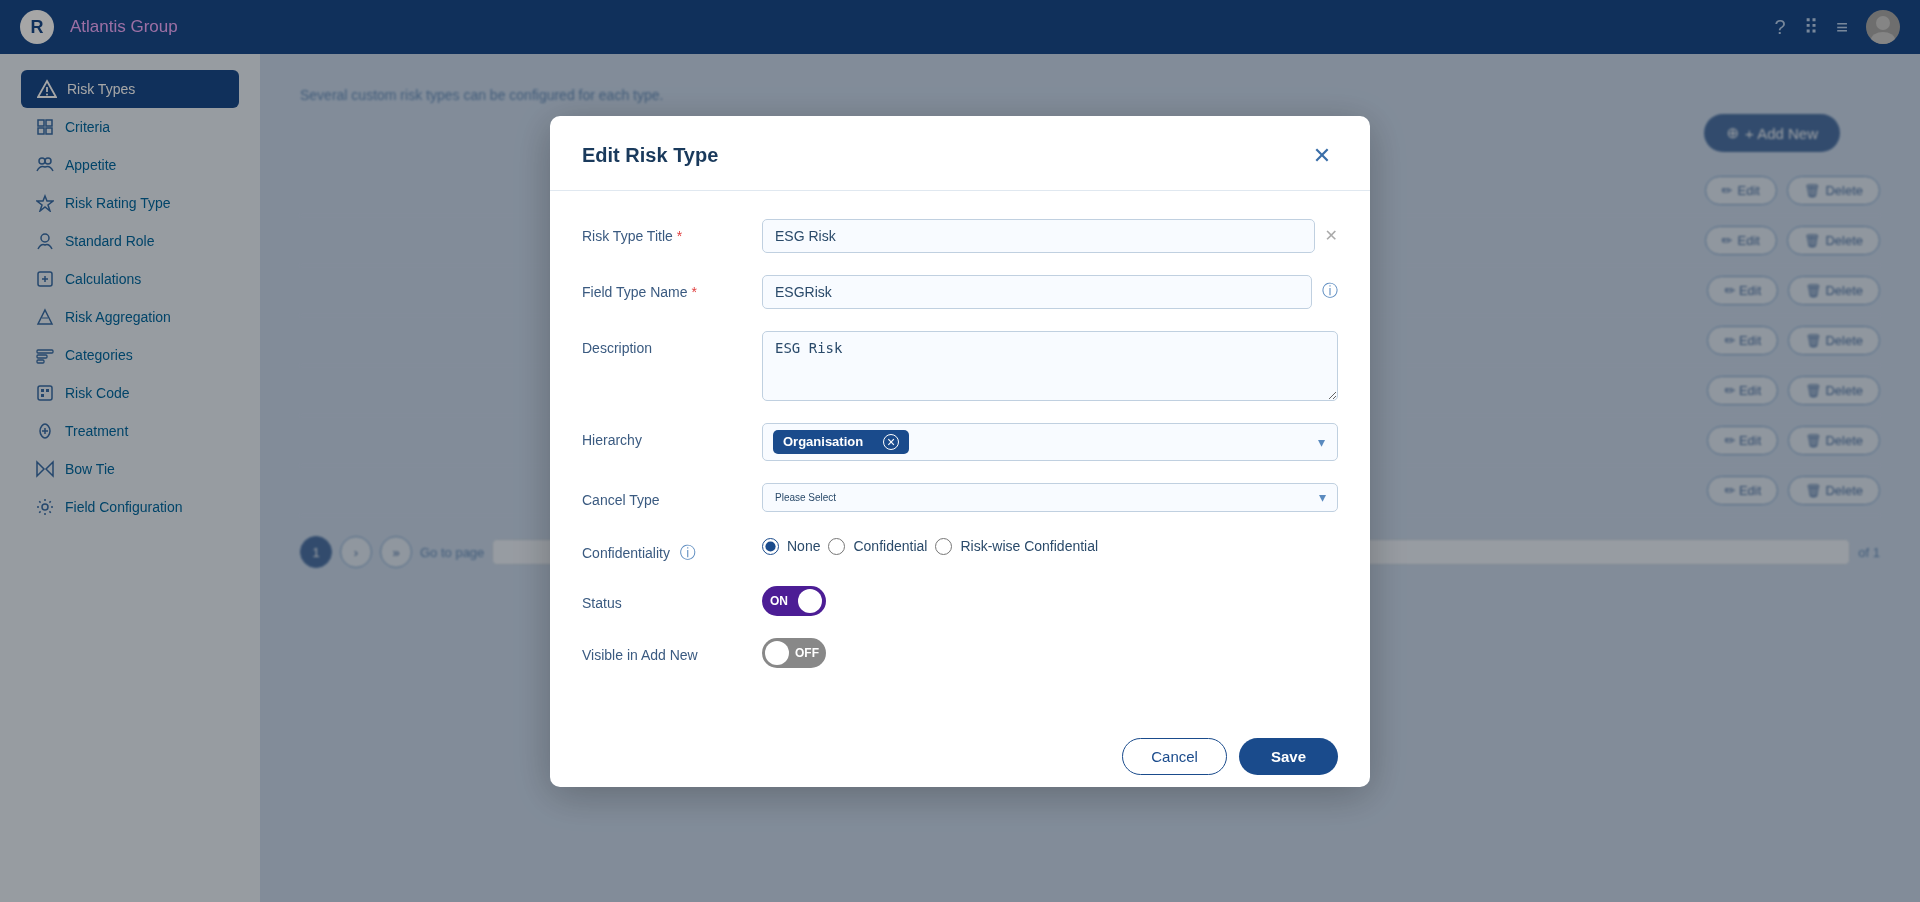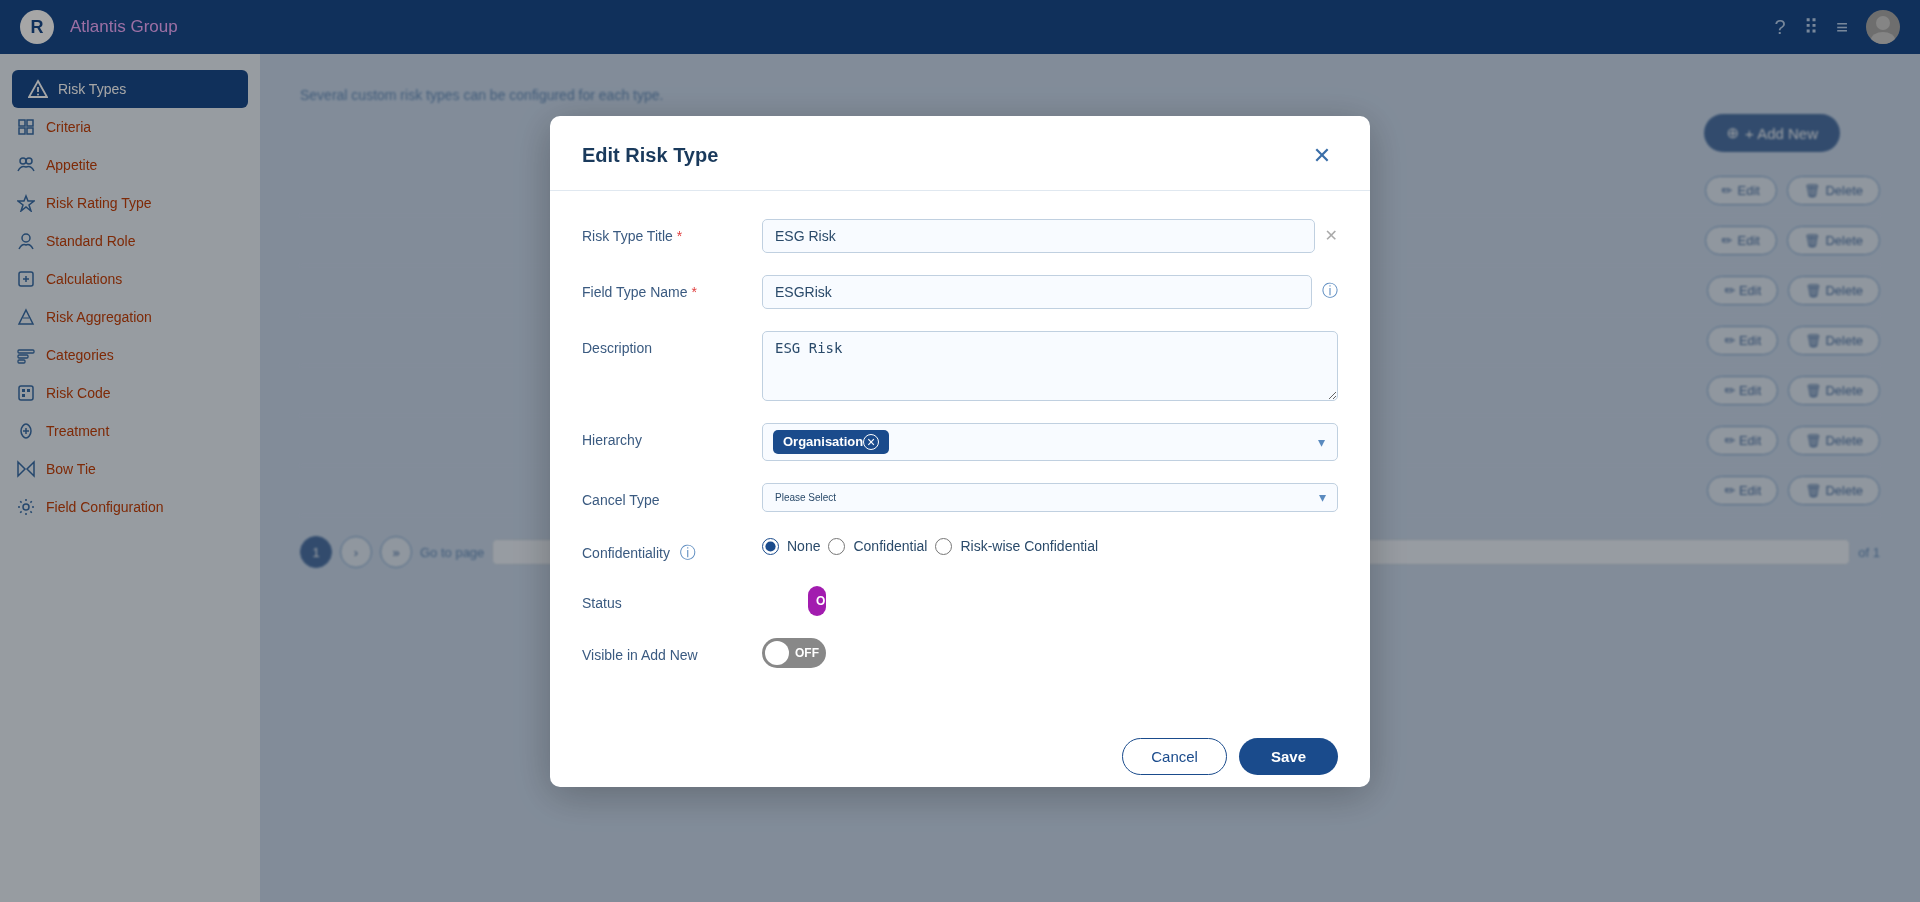--- a/index.html
+++ b/index.html
@@ -79,30 +79,31 @@
       color: #fff;
       font-size: 14px;
       cursor: pointer;
     }
     .sidebar-item {
       display: flex;
       align-items: center;
       gap: 10px;
       padding: 9px 16px;
       cursor: pointer;
-      color: #c2410c;
+      color: #0369a1;
       font-size: 14px;
       border-radius: 0;
       transition: background 0.15s;
+      margin-left: 19px;
     }
     .sidebar-item.active {
       background: #1a4b8c;
       color: #fff;
       border-radius: 6px;
-      margin: 0 12px;
+      margin: 0 21px;
     }
     .sidebar-item-icon {
       width: 20px; height: 20px;
       display: flex; align-items: center; justify-content: center;
       font-size: 16px;
       flex-shrink: 0;
     }
 
     
     .main-content {
@@ -326,21 +327,21 @@
     }
     .hierarchy-tag {
       background: #1a4b8c;
       color: #fff;
       border-radius: 5px;
       padding: 4px 10px;
       font-size: 13px;
       font-weight: 600;
       display: flex;
       align-items: center;
-      gap: 0;
+      gap: 20px;
     }
     .hierarchy-tag-remove {
       background: none;
       border: none;
       color: #fff;
       cursor: pointer;
       font-size: 14px;
       display: flex; align-items: center; justify-content: center;
       width: 16px; height: 16px;
       border-radius: 50%;
@@ -392,22 +393,21 @@
     }
     .toggle-switch input { opacity: 0; width: 0; height: 0; }
     .toggle-slider {
       position: absolute;
       top: 0; left: 0; right: 0; bottom: 0;
       border-radius: 15px;
       cursor: pointer;
       transition: background 0.2s;
     }
     .toggle-slider.on {
-      background: #a21caf;
-      margin-left: 46px;
+      background: #4c1d95;
     }
     .toggle-slider.off {
       background: #888;
     }
     .toggle-knob {
       position: absolute;
       top: 3px;
       width: 24px; height: 24px;
       background: #fff;
       border-radius: 50%;

